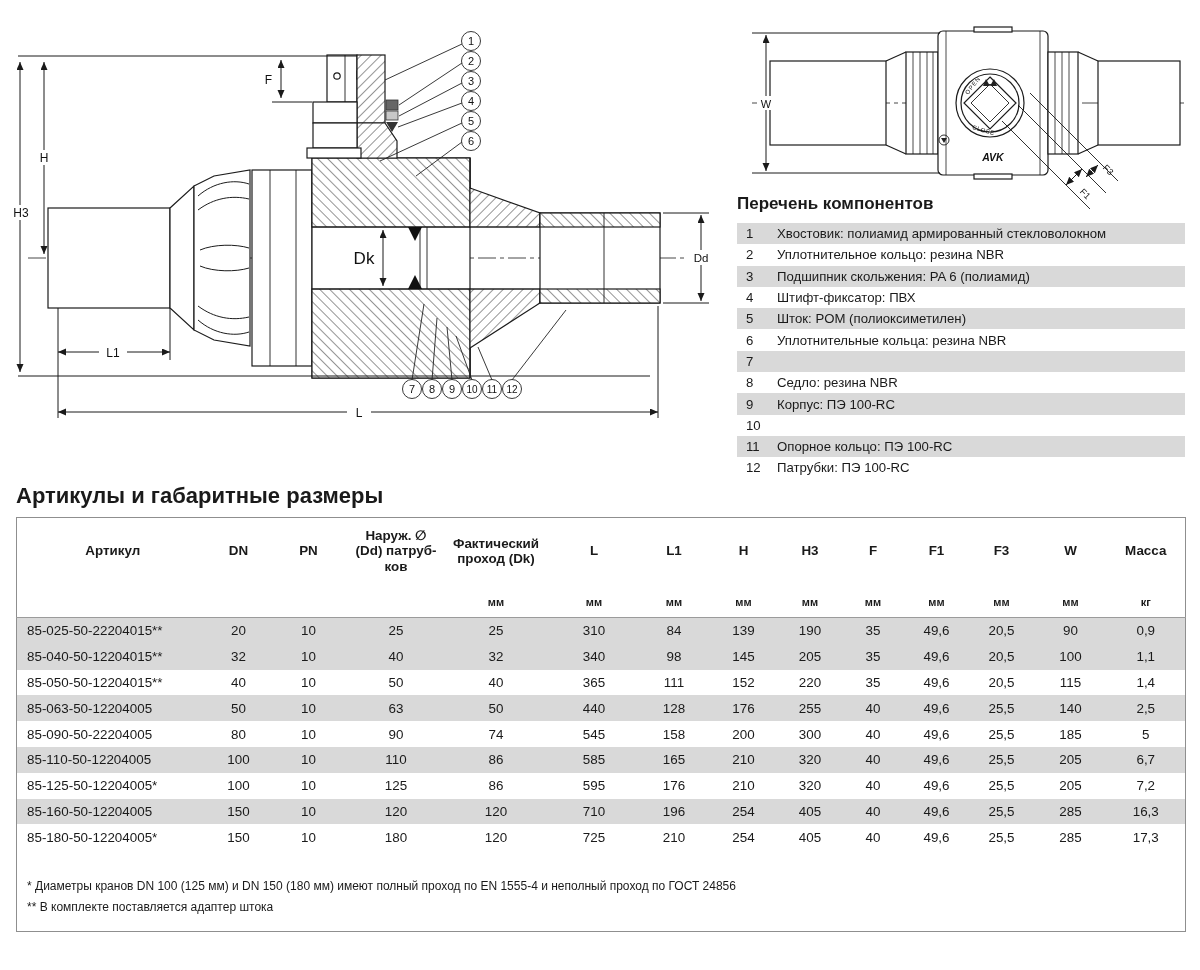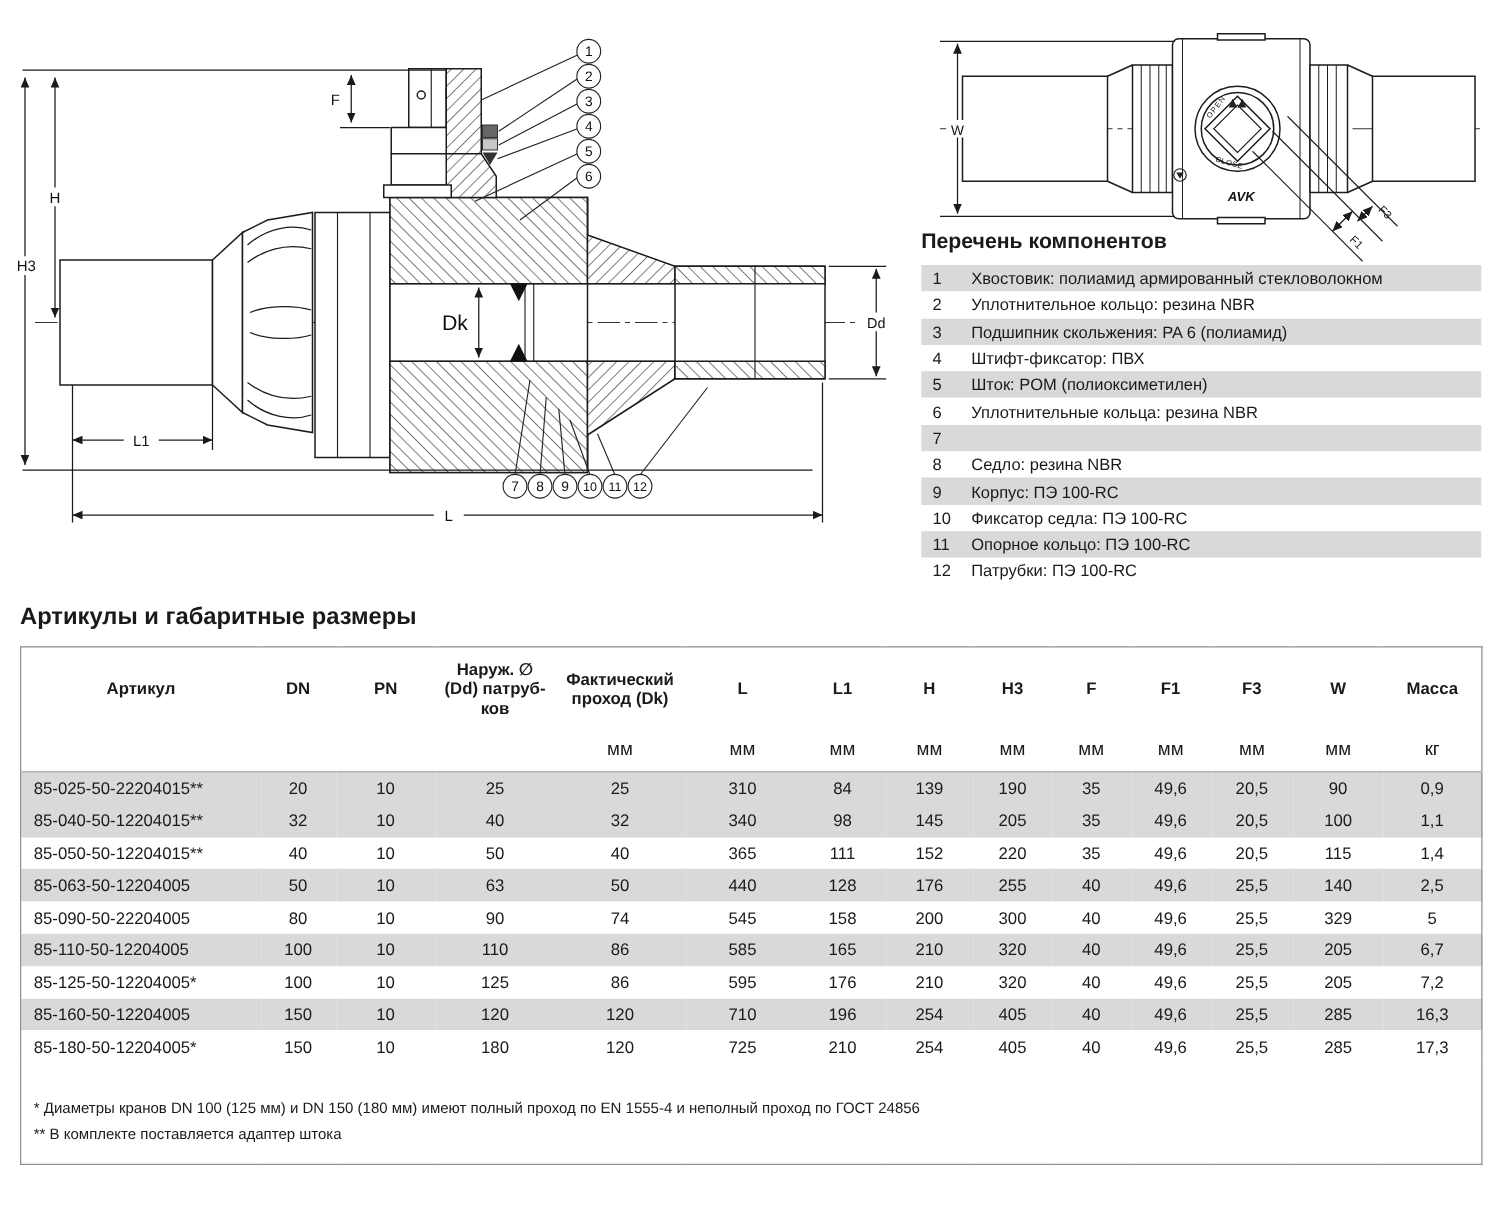--- a/index.html
+++ b/index.html
@@ -2,35 +2,35 @@
 <html><head>
 <meta charset="utf-8">
 <style>
   html,body{margin:0;padding:0;background:#fff;}
   body{font-family:"Liberation Sans","DejaVu Sans",sans-serif;color:#1a1a1a;}
   .page{position:relative;width:1200px;height:970px;background:#fff;overflow:hidden;}
   svg{position:absolute;}
   svg text{font-family:"Liberation Sans","DejaVu Sans",sans-serif;fill:#111;}
 
   
-  .comp-panel{position:absolute;left:737px;top:183px;width:448px;}
+  .comp-panel{position:absolute;left:737px;top:194px;width:448px;}
   .comp-title{font-size:17px;font-weight:bold;margin:0 0 9px 0;}
   .comp-row{display:flex;height:21.3px;align-items:center;font-size:13.2px;}
   .comp-row.stripe{background:#d9d9d9;}
   .comp-num{width:31px;padding-left:9px;flex:none;}
   .comp-text{flex:1;}
 
   
-  .dim-title{position:absolute;left:16px;top:483px;font-size:19px;font-weight:bold;}
+  .dim-title{position:absolute;left:16px;top:483px;font-size:22px;font-weight:bold;}
   table.dims{position:absolute;left:16px;top:517px;width:1169px;border-collapse:collapse;
              table-layout:fixed;border:1px solid #8f8f8f;}
   .dims th,.dims td{padding:0;font-size:13.4px;text-align:center;font-weight:normal;}
   .dims th.h1{font-weight:bold;height:58px;vertical-align:middle;white-space:pre-line;
               line-height:1.13;padding-top:4px;}
-  .dims th.h2{font-weight:normal;font-size:15px;height:28px;vertical-align:bottom;padding-bottom:9px;}
+  .dims th.h2{font-weight:bold;font-size:11px;height:28px;vertical-align:bottom;padding-bottom:9px;}
   .dims tbody{border-top:1px solid #9b9b9b;}
   .dims tbody td{height:25.8px;}
   .dims tbody tr.stripe{background:#d9d9d9;}
   .dims td.art{text-align:left;padding-left:10px;}
   .dims .fnotes{padding:26px 10px 14px 10px;font-size:12px;text-align:left;line-height:1.7;}
 </style>
 </head>
 <body>
 
 <div class="page">
@@ -271,21 +271,20 @@
         <div class="comp-row">
           <span class="comp-num">8</span>
           <span class="comp-text">Седло: резина NBR</span>
         </div>
         <div class="comp-row stripe">
           <span class="comp-num">9</span>
           <span class="comp-text">Корпус: ПЭ 100-RC</span>
         </div>
         <div class="comp-row">
           <span class="comp-num">10</span>
-          <span class="comp-text">Фиксатор седла: ПЭ 100-RC</span>
         </div>
         <div class="comp-row stripe">
           <span class="comp-num">11</span>
           <span class="comp-text">Опорное кольцо: ПЭ 100-RC</span>
         </div>
         <div class="comp-row">
           <span class="comp-num">12</span>
           <span class="comp-text">Патрубки: ПЭ 100-RC</span>
         </div>
       </div>
@@ -418,21 +417,21 @@
           <td>10</td>
           <td>90</td>
           <td>74</td>
           <td>545</td>
           <td>158</td>
           <td>200</td>
           <td>300</td>
           <td>40</td>
           <td>49,6</td>
           <td>25,5</td>
-          <td>329</td>
+          <td>185</td>
           <td>5</td>
         </tr>
         <tr class="stripe">
           <td class="art">85-110-50-12204005</td>
           <td>100</td>
           <td>10</td>
           <td>110</td>
           <td>86</td>
           <td>585</td>
           <td>165</td>

